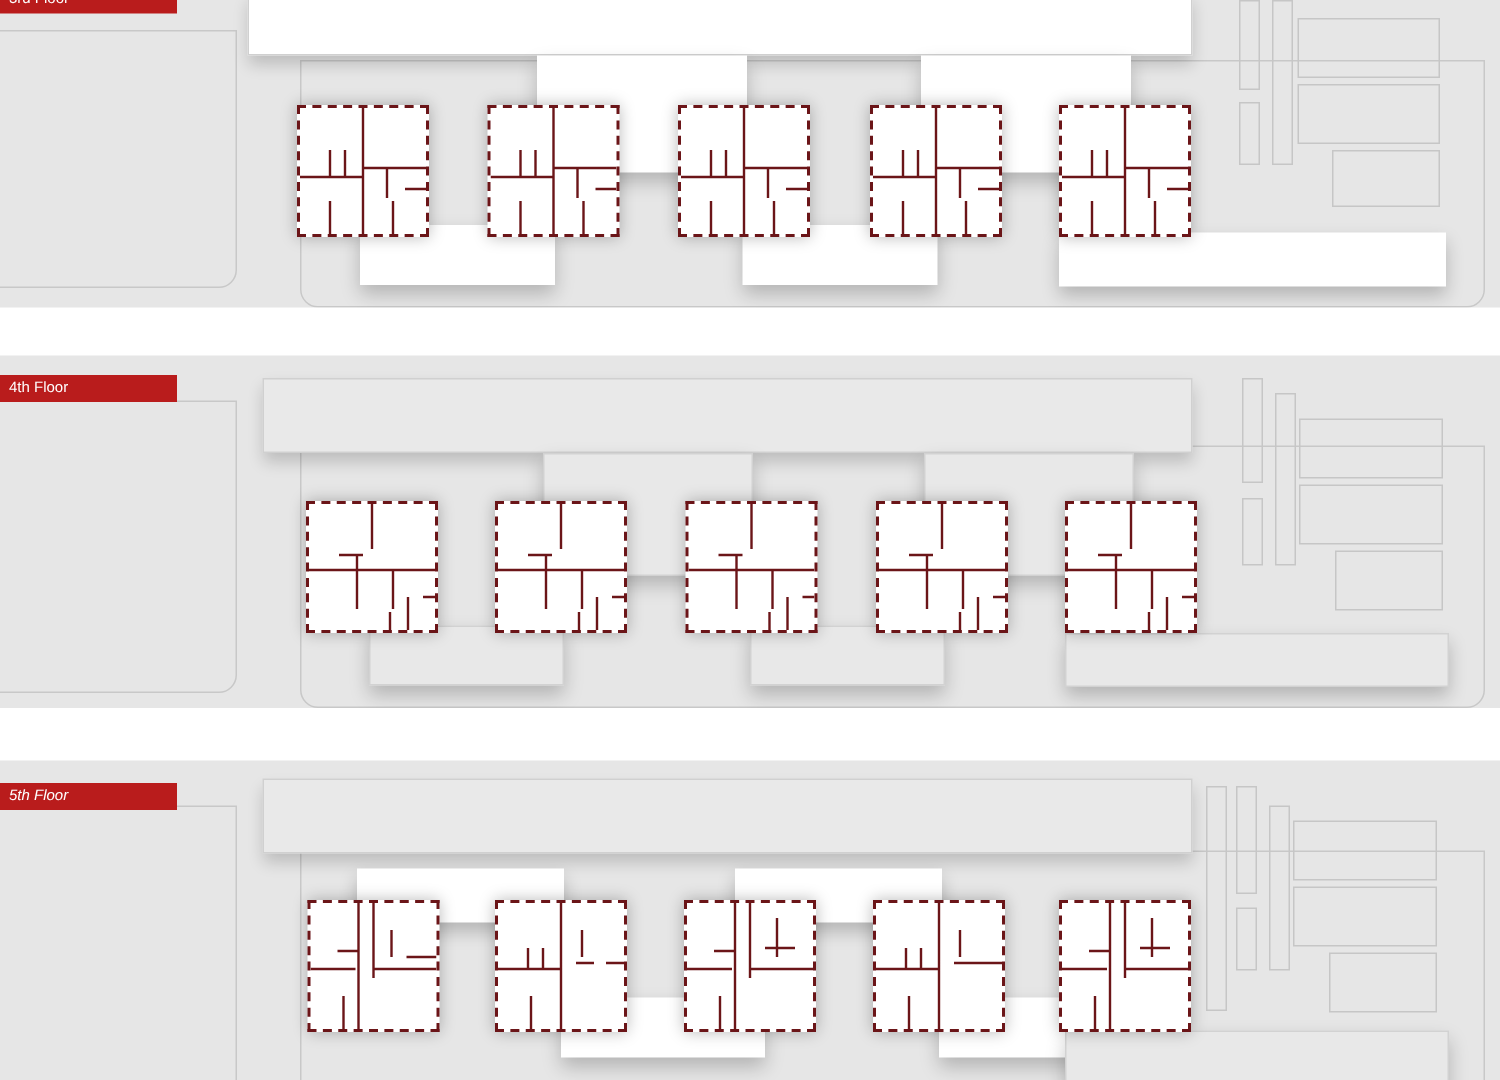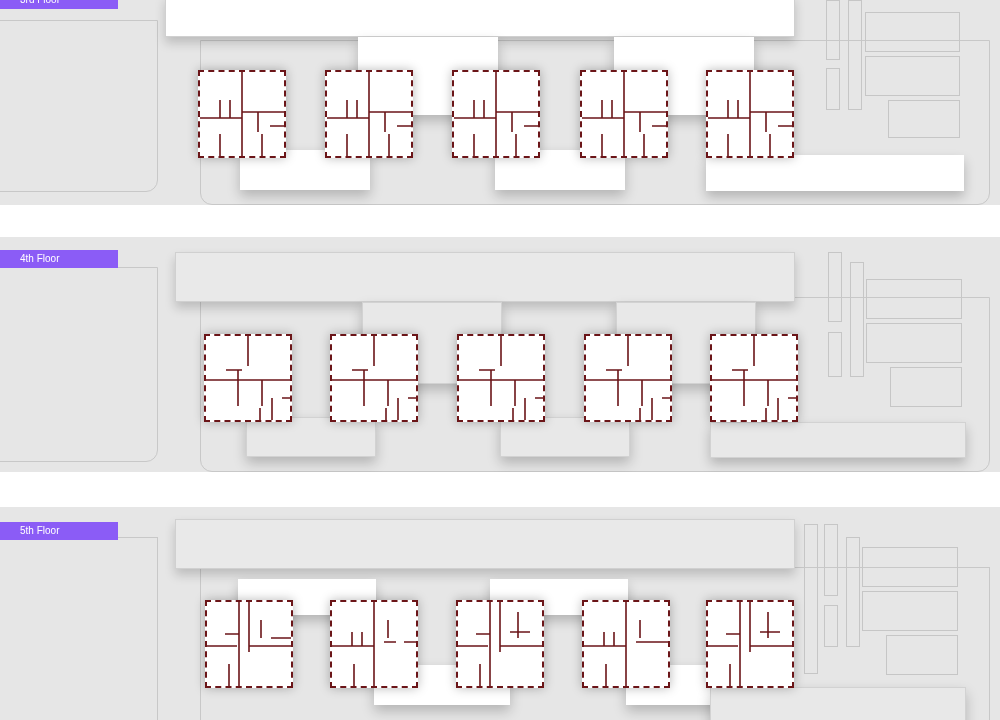--- a/index.html
+++ b/index.html
@@ -1,18 +1,18 @@
 <!DOCTYPE html>
 <html><head>
 <meta charset="utf-8">
 <style>
   * { box-sizing: border-box; margin: 0; padding: 0; }
   body { width: 1000px; height: 720px; background: #ffffff; position: relative; overflow: hidden; font-family: "Liberation Sans", sans-serif; }
   .panel { position: absolute; left: 0; width: 1000px; background: #e6e6e6; overflow: hidden; }
-  .floor-label { position: absolute; left: 0; height: 18px; width: 118px; background: #8b5cf6; color: #fff; font-size: 10px; line-height: 18px; padding-left: 20px; z-index: 20; }
+  .floor-label { position: absolute; left: 0; height: 18px; width: 118px; background: #b91c1c; color: #fff; font-size: 10px; line-height: 18px; padding-left: 6px; z-index: 20; }
   .site-line { position: absolute; border: 1px solid #c8c8c8; }
   .bar { position: absolute; background: #e9e9e9; border: 1px solid #d0d0d0; box-shadow: 0 6px 10px rgba(0,0,0,0.18); }
   .bar.white { background: #ffffff; }
   .corridor { position: absolute; background: #ffffff; box-shadow: 0 6px 12px rgba(0,0,0,0.22); }
   .corridor.grey { background: #e8e8e8; border: 1px solid #d2d2d2; }
   .unit { position: absolute; width: 88px; height: 88px; background: #fff; border: 2px dashed #6b1518; box-shadow: 0 0 10px rgba(0,0,0,0.28); z-index: 5; }
   .unit svg { position: absolute; left: 0; top: 0; width: 84px; height: 84px; }
   .rect { position: absolute; border: 1px solid #c6c6c6; }
 </style>
 </head>
@@ -117,21 +117,21 @@
     </div>
   <div class="unit" style="left:710px;top:97px;">
       <svg viewBox="0 0 84 84">
         <g stroke="#6b1518" stroke-width="1.6" fill="none">
           <path d="M42 0 V30 M0 44 H84 M20 34 H36 M32 34 V70 M56 44 V70 M66 62 V84 M54 72 V84 M76 62 H84"></path>
         </g>
       </svg>
     </div>
 </div>
 
-<div class="panel" style="top:507px;height:213px;">
+<div class="panel" style="top:507px;height:213px;font-style:italic;">
   <div class="floor-label" style="top:15px;">5th Floor</div>
   <div class="site-line" style="left:-10px;top:30px;width:168px;height:200px;"></div>
   <div class="site-line" style="left:200px;top:60px;width:790px;height:170px;"></div>
   <div class="bar" style="left:175px;top:12px;width:620px;height:50px;"></div>
   <div class="corridor" style="left:238px;top:72px;width:138px;height:36px;"></div>
   <div class="corridor" style="left:490px;top:72px;width:138px;height:36px;"></div>
   <div class="corridor" style="left:374px;top:158px;width:136px;height:40px;"></div>
   <div class="corridor" style="left:626px;top:158px;width:136px;height:40px;"></div>
   <div class="corridor grey" style="left:710px;top:180px;width:256px;height:40px;"></div>
   <div class="rect" style="left:804px;top:17px;width:14px;height:150px;"></div>

